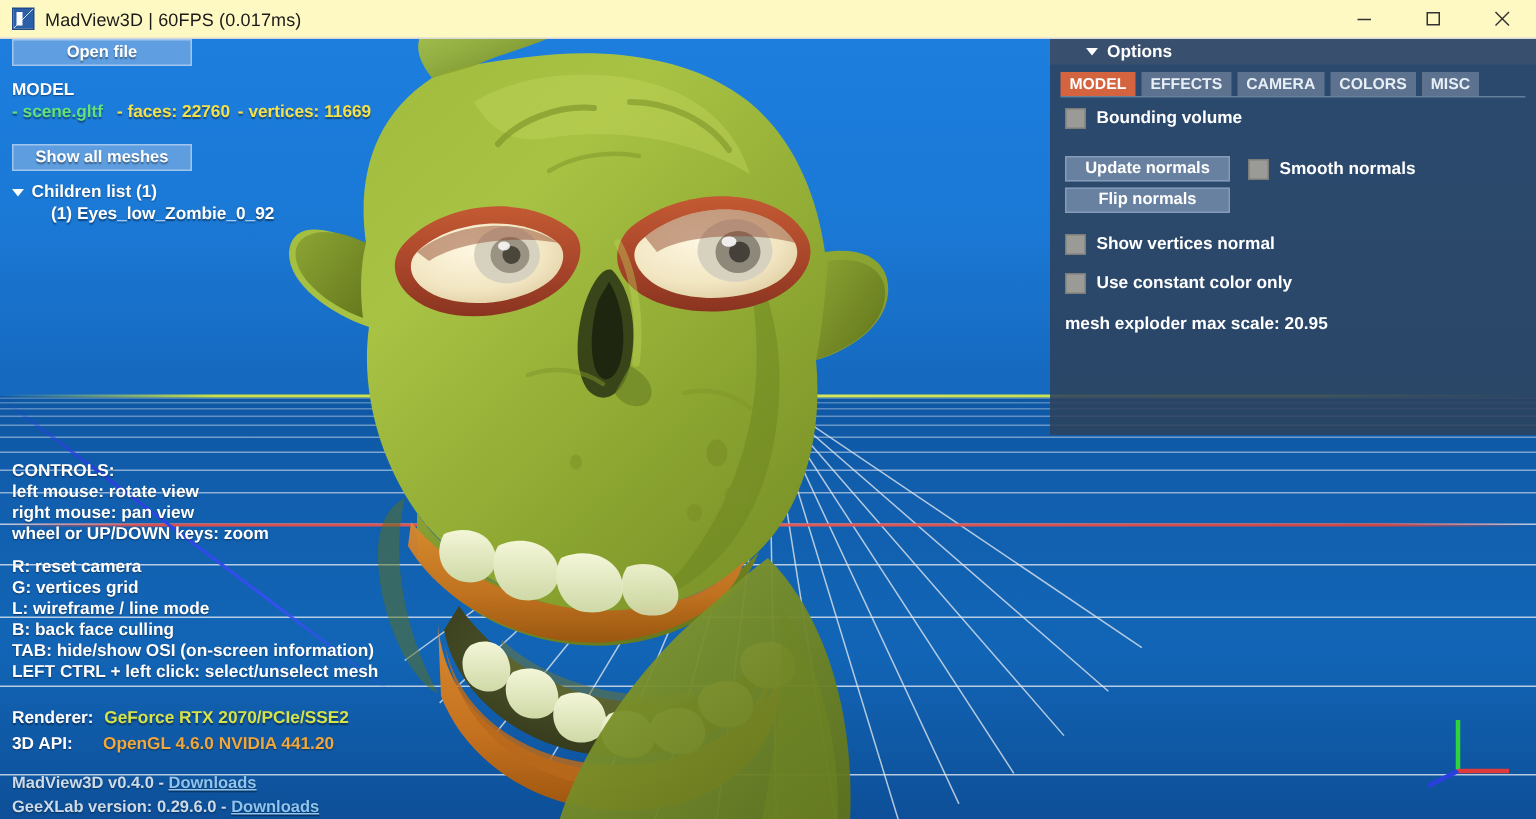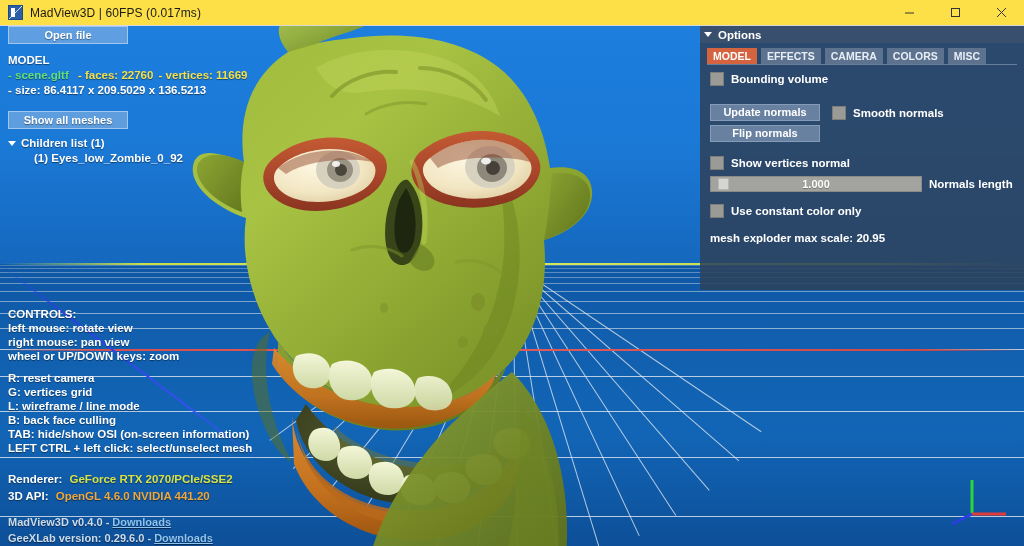--- a/index.html
+++ b/index.html
@@ -6,21 +6,21 @@
   body{
     width:1024px;height:546px;overflow:hidden;
     font-family:"Liberation Sans", sans-serif;
     background:#fff;
   }
   #app{position:relative;width:1024px;height:546px;overflow:hidden;}
 
   
   .titlebar{
     position:absolute;left:0;top:0;width:1024px;height:26px;
-    background:#fde047;border-bottom:1px solid #d8d8d8;
+    background:#fef9c3;border-bottom:1px solid #d8d8d8;
     display:flex;align-items:center;box-sizing:border-box;
   }
   .tb-icon{
     width:15px;height:15px;margin-left:8px;margin-right:7px;
     background:linear-gradient(135deg,#2b5fa8 0%,#2b5fa8 48%,#d8e4f2 48%,#d8e4f2 52%,#2b5fa8 52%);
     border:1px solid #1d4b8a;box-sizing:border-box;position:relative;flex:none;
   }
   .tb-icon:after{
     content:"";position:absolute;left:2px;top:2px;width:4px;height:9px;
     background:#ffffff;
@@ -115,21 +115,21 @@
   .footer .dimrow{line-height:16px;color:#cddbe8;font-weight:bold;font-size:11px;}
 
   
   .options{
     position:absolute;right:0;top:26px;width:324px;height:264px;
     background:rgba(46,66,92,.88);
     z-index:25;box-sizing:border-box;
     font-size:11.5px;color:#eaf0f7;
   }
   .opt-head{
-    height:17px;display:flex;align-items:center;gap:6px;padding:0 4px;
+    height:17px;display:flex;align-items:center;gap:6px;padding:0 24px;
     background:rgba(58,80,110,.92);font-weight:bold;font-size:11.5px;color:#ffffff;
     box-sizing:border-box;
   }
   .opt-head .tri{border-top-color:#ffffff;}
   .tabs{display:flex;gap:4px;padding:5px 7px 0 7px;align-items:flex-end;}
   .tab{
     font-size:10.5px;font-weight:bold;color:#e8eef6;
     background:rgba(106,126,152,.78);
     padding:2px 6px 2px 6px;line-height:12px;
     border:none;box-sizing:border-box;
@@ -395,21 +395,20 @@
 
     <div class="btn">Open file</div>
 
     <div class="sect">
       <div class="row lbl">MODEL</div>
       <div class="row">
         <span class="c-green">- scene.gltf</span>
         <span class="c-yellow" style="margin-left:6px">- faces: 22760</span>
         <span class="c-yellow" style="margin-left:2px">- vertices: 11669</span>
       </div>
-      <div class="row c-white">- size:  86.4117 x 209.5029 x 136.5213</div>
     </div>
 
     <div class="btn" style="margin-top:14px;width:120px">Show all meshes</div>
 
     <div class="tree">
       <div class="node">
         <span class="tri"></span>
         <span>Children list (1)</span>
       </div>
       <div class="child">(1) Eyes_low_Zombie_0_92</div>
@@ -429,21 +428,21 @@
       <div class="row">LEFT CTRL + left click: select/unselect mesh</div>
     </div>
 
     <div class="footer">
       <div class="row">
         <span class="c-white">Renderer:</span>
         <span class="c-ygreen" style="margin-left:4px">GeForce RTX 2070/PCIe/SSE2</span>
       </div>
       <div class="row">
         <span class="c-white">3D API:</span>
-        <span class="c-orange" style="margin-left:4px">OpenGL 4.6.0 NVIDIA 441.20</span>
+        <span class="c-orange" style="margin-left:17px">OpenGL 4.6.0 NVIDIA 441.20</span>
       </div>
       <div class="dim">
         <div class="dimrow">
           <span>MadView3D v0.4.0  - </span><span class="c-link">Downloads</span>
         </div>
         <div class="dimrow">
           <span>GeeXLab version: 0.29.6.0  - </span><span class="c-link">Downloads</span>
         </div>
       </div>
     </div>
@@ -482,27 +481,20 @@
 
       <div class="crow" style="margin-bottom:14px">
         <span class="obtn">Flip normals</span>
       </div>
 
       <div class="crow">
         <span class="chk"></span>
         <span class="clabel">Show vertices normal</span>
       </div>
 
-      <div class="srow">
-        <span class="slider" style="width:212px">
-          <span class="handle" style="left:7px"></span>
-          <span class="val">1.000</span>
-        </span>
-        <span class="slabel">Normals length</span>
-      </div>
 
       <div class="crow" style="margin-top:12px">
         <span class="chk"></span>
         <span class="clabel">Use constant color only</span>
       </div>
 
       <div class="mono-note" style="margin-top:14px">mesh exploder max scale: 20.95</div>
 
 
     </div>

